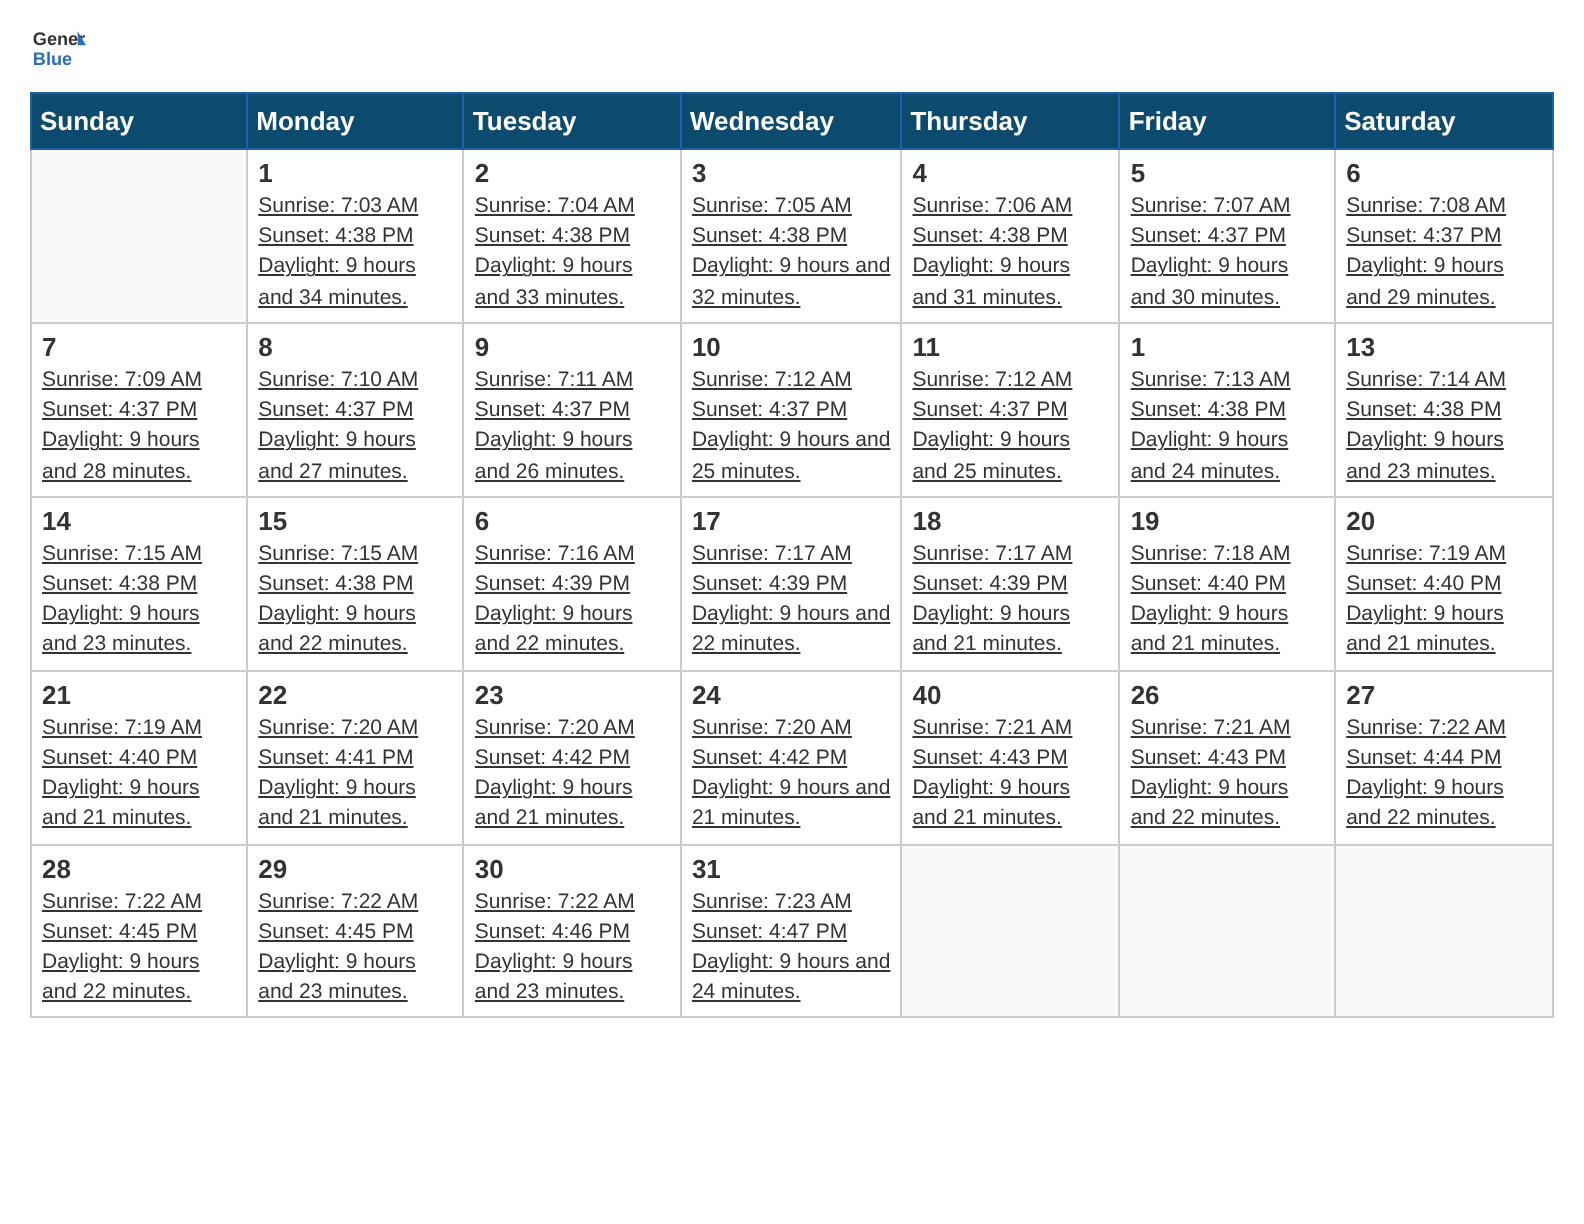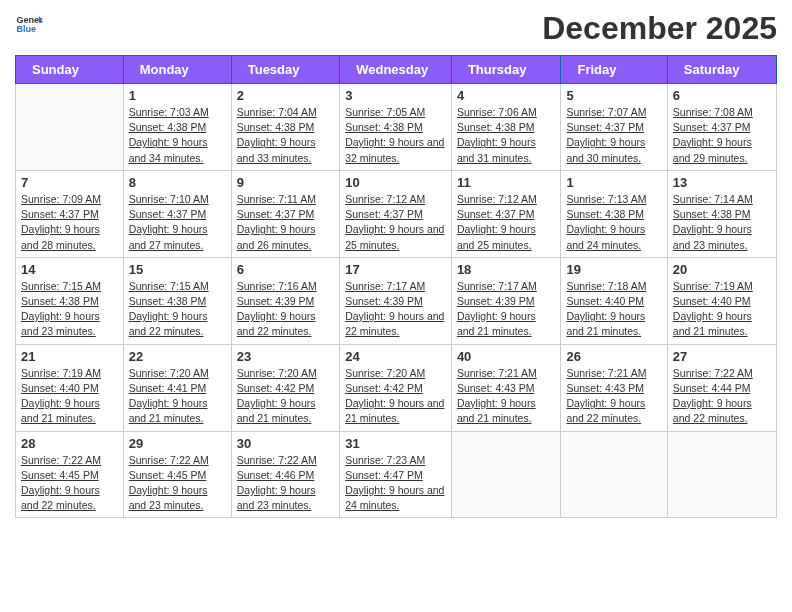--- a/index.html
+++ b/index.html
@@ -36,24 +36,24 @@
     .location {
       font-size: 15px;
       color: #555;
     }
     .calendar {
       width: 100%;
       border-collapse: collapse;
       border: 1px solid #ccc;
     }
     .calendar th {
-      background-color: #8b5cf6;
+      background-color: #0c4a6e;
       color: #fff;
       font-size: 13px;
-      padding: 6px 16px;
+      padding: 6px 4px;
       text-align: left;
       border: 1px solid #2060a8;
     }
     .calendar td {
       vertical-align: top;
       border: 1px solid #ccc;
       padding: 4px 5px;
       width: 113px;
       min-height: 80px;
       font-size: 10.5px;
@@ -81,21 +81,20 @@
 
 <div class="header">
   <div class="logo">
     <svg class="logo-icon" viewBox="0 0 40 40">
       <text x="2" y="18" font-size="13" font-weight="bold" fill="#333" font-family="Arial">General</text>
       <text x="2" y="32" font-size="13" font-weight="bold" fill="#2a6fba" font-family="Arial">Blue</text>
       <polygon points="34,8 40,18 34,18" fill="#2a6fba"></polygon>
     </svg>
   </div>
   <div class="title-block">
-    <div class="month-title">December 2025</div>
   </div>
 </div>
 
 <table class="calendar">
   <thead>
     <tr>
     <th>Sunday</th>
         <th>Monday</th>
         <th>Tuesday</th>
         <th>Wednesday</th>

